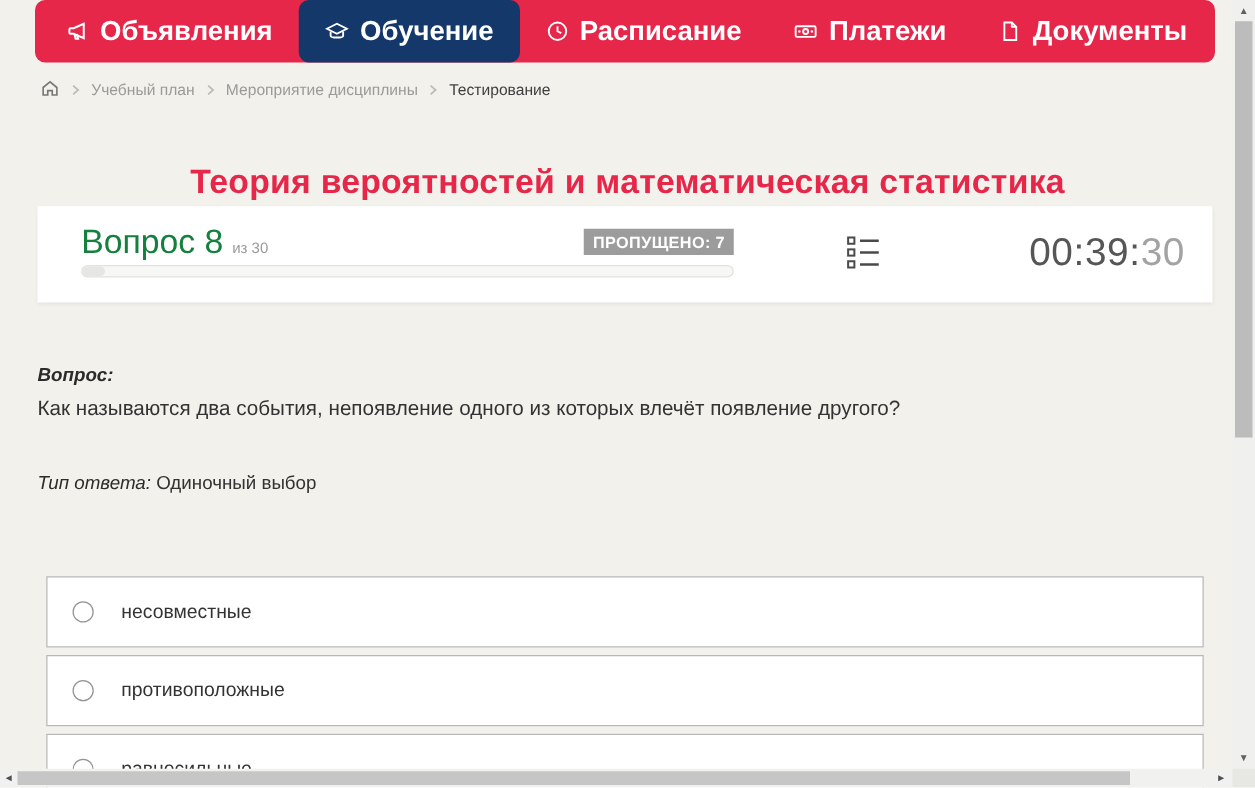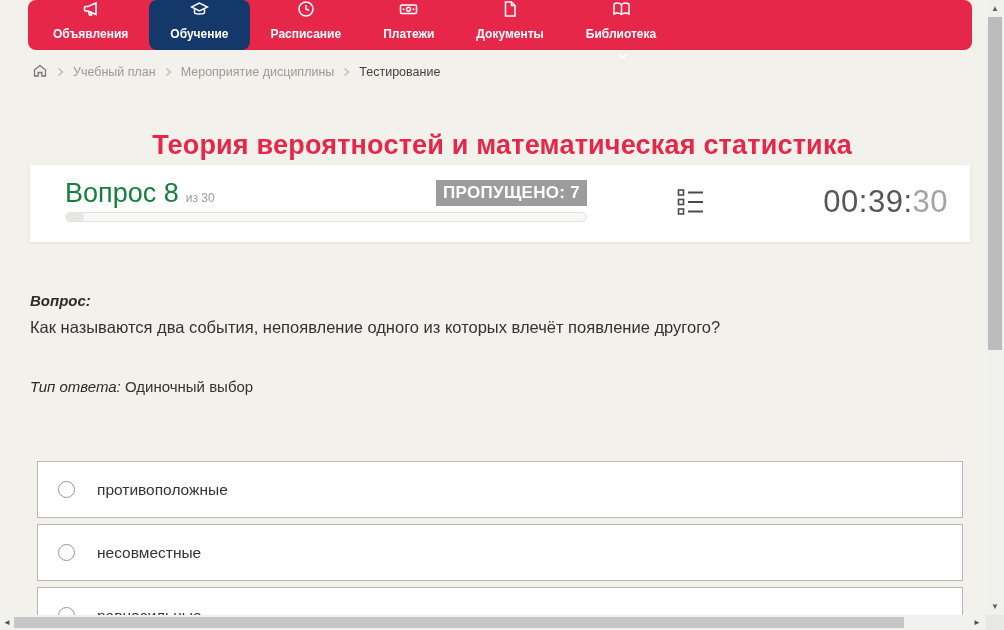--- a/index.html
+++ b/index.html
@@ -9,22 +9,22 @@
     background:#f2f1eb;
   }
   
   .nav{
     position:absolute;left:28px;top:0;width:944px;height:50px;
     background:#e6274a;border-radius:8px;
     display:flex;align-items:stretch;padding:0 4px;box-sizing:border-box;
   }
   .nav-item{
     display:flex;align-items:center;gap:9px;
-    padding:0 21px;color:#fff;font-size:12px;font-weight:bold;
-    cursor:pointer;white-space:nowrap;border-radius:8px;flex-direction:column;
+    padding:0 21px;color:#fff;font-size:22px;font-weight:bold;
+    cursor:pointer;white-space:nowrap;border-radius:8px;
   }
   .nav-item .nicon{display:flex;align-items:center;}
   .nav-item.active{background:#15386b;}
   .chev{margin-left:4px;display:flex;align-items:center;}
   
   .breadcrumb{
     position:absolute;left:32px;top:62px;height:20px;
     display:flex;align-items:center;gap:8px;font-size:12.5px;color:#9a9a9a;
   }
   .crumb-link{color:#9a9a9a;cursor:pointer;}
@@ -38,21 +38,21 @@
   
   .qcard{
     position:absolute;left:30px;top:165px;width:940px;height:77px;
     background:#ffffff;box-shadow:0 1px 3px rgba(0,0,0,0.07);
   }
   .qcard-left{position:absolute;left:35px;top:16px;width:522px;}
   .qcard-row{display:flex;justify-content:space-between;align-items:center;height:24px;}
   .qnum{font-size:27px;color:#15803d;}
   .qtotal{font-size:12px;color:#9b9b9b;margin-left:7px;}
   .skip-badge{
-    background:#9c9c9c;color:#ffffff;font-size:17px;font-weight:bold;
+    background:#9c9c9c;color:#ffffff;font-size:13px;font-weight:bold;
     padding:3px 7px;border-radius:0;letter-spacing:0.3px;
   }
   .progress{
     margin-top:7px;height:8px;background:#f7f7f6;border:1px solid #e2e2e0;
     border-radius:5px;position:relative;overflow:hidden;
   }
   .progress-fill{position:absolute;left:0;top:0;bottom:0;width:18px;background:#e6e6e3;border-radius:5px;}
   .qlist-btn{
     position:absolute;left:644px;top:22px;width:32px;height:32px;
     display:flex;align-items:center;justify-content:center;cursor:pointer;background:none;border:none;padding:0;
@@ -243,25 +243,25 @@
   <div class="q-label">Вопрос:</div>
   <div class="q-text">Как называются два события, непоявление одного из которых влечёт появление другого?</div>
   <div class="q-type">
     <span class="t-label">Тип ответа:</span>
     <span>Одиночный выбор</span>
   </div>
 
   <div class="options">
     <div class="option">
       <span class="radio"></span>
-      <span class="option-label">противоположные</span>
+      <span class="option-label">несовместные</span>
     </div>
     <div class="option">
       <span class="radio"></span>
-      <span class="option-label">несовместные</span>
+      <span class="option-label">противоположные</span>
     </div>
     <div class="option">
       <span class="radio"></span>
       <span class="option-label">равносильные</span>
     </div>
   </div>
 
   <div class="vscroll">
     <div class="arrow up">▲</div>
     <div class="vthumb"></div>

